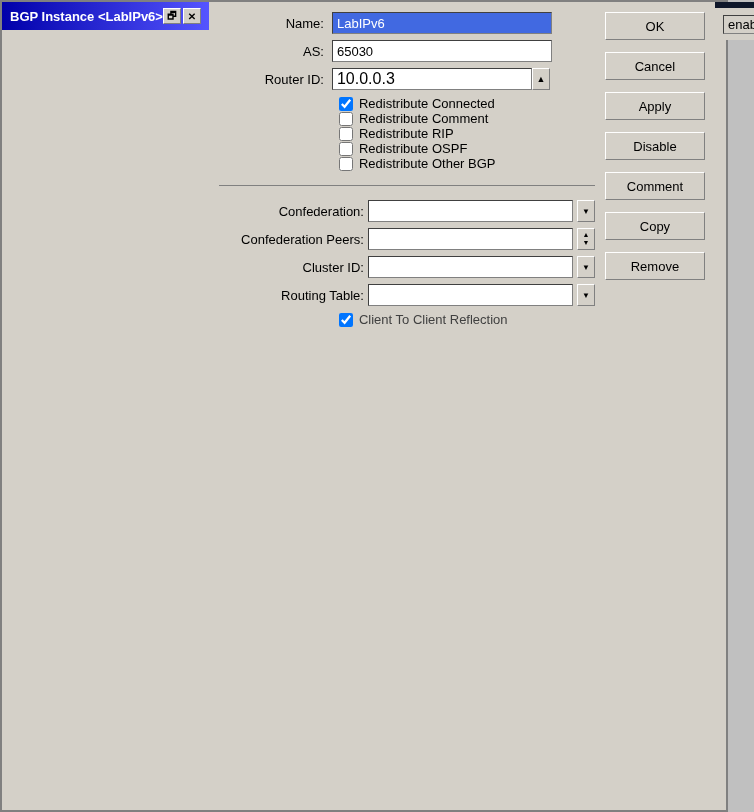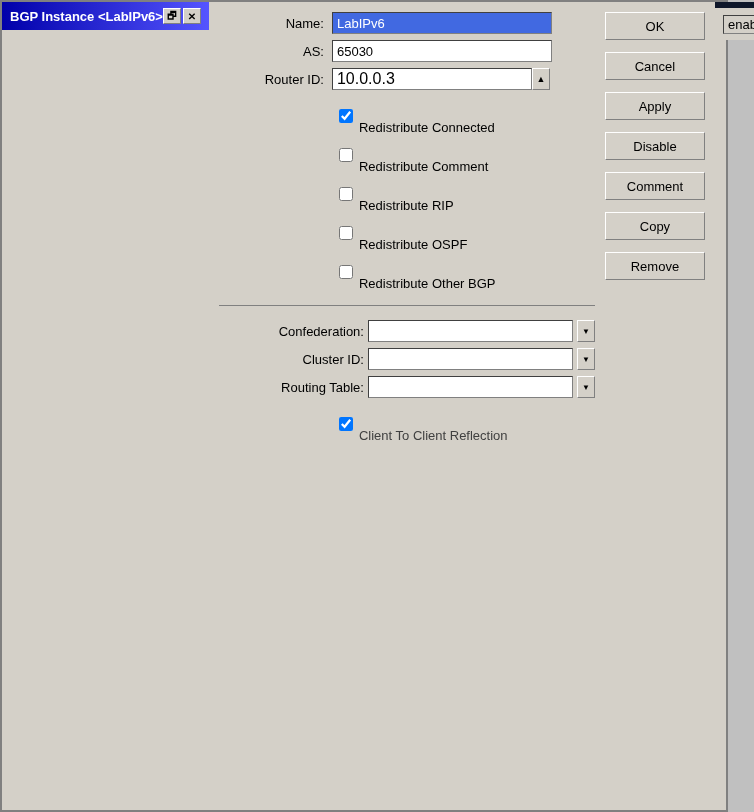--- a/index.html
+++ b/index.html
@@ -137,21 +137,20 @@
       padding-left: 120px;
     }
     .checkbox-row input[type=checkbox] {
       width: 14px;
       height: 14px;
       cursor: pointer;
     }
     .checkbox-label {
       color: #000;
       user-select: none;
-      margin-top: 24px;
     }
     .separator {
       border: none;
       border-top: 1px solid #808080;
       margin: 8px 0;
     }
     .dropdown-row {
       display: flex;
       align-items: center;
       gap: 4px;
@@ -309,20 +308,28 @@
 
         <hr class="separator">
 
 
         <div class="dropdown-row">
           <span class="dropdown-label">Confederation:</span>
           <input type="text" class="dropdown-input" style="">
           <button class="dropdown-btn">▼</button>
         </div>
 
+        <div class="dropdown-row">
+          <span class="dropdown-label">Confederation Peers:</span>
+          <input type="text" class="dropdown-input" style="">
+          <button class="spin-updown-btn">
+            <span>▲</span>
+            <span>▼</span>
+          </button>
+        </div>
 
         <div class="dropdown-row">
           <span class="dropdown-label">Cluster ID:</span>
           <input type="text" class="dropdown-input" style="">
           <button class="dropdown-btn">▼</button>
         </div>
 
         <div class="dropdown-row">
           <span class="dropdown-label">Routing Table:</span>
           <input type="text" class="dropdown-input" style="">

